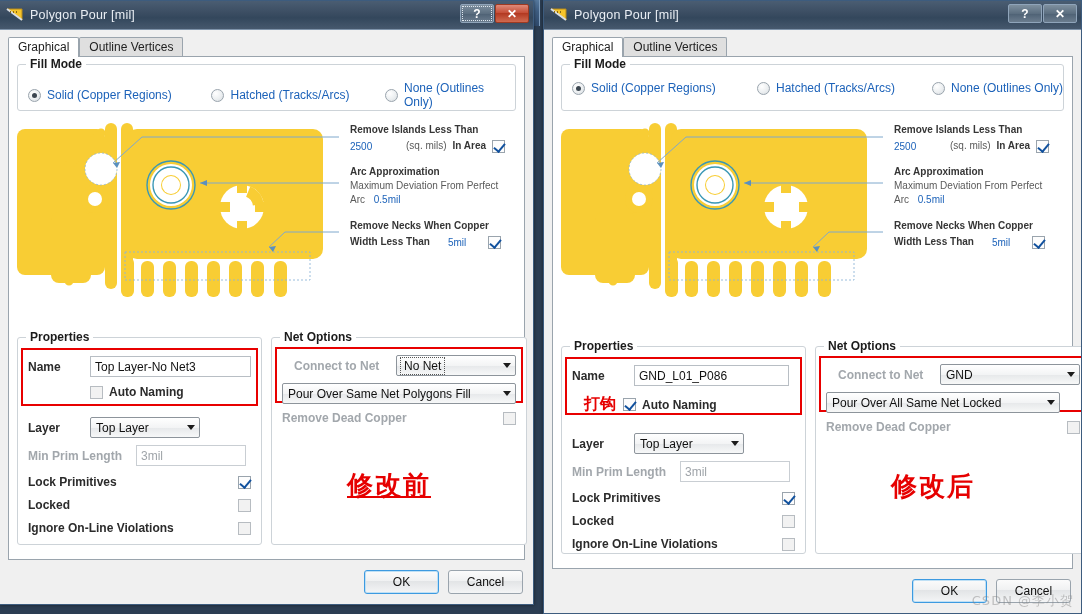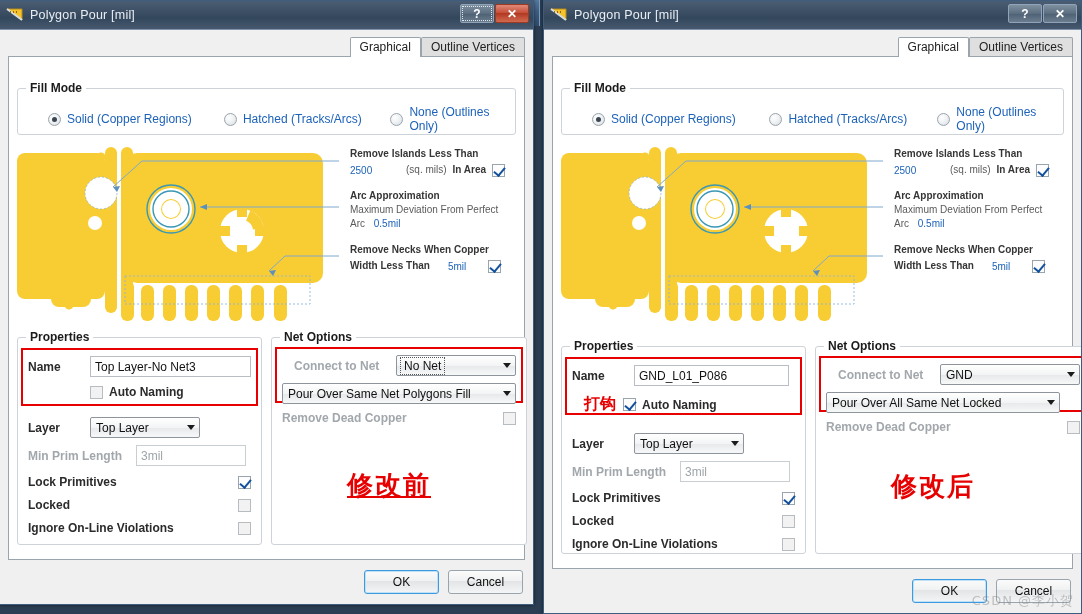--- a/index.html
+++ b/index.html
@@ -63,21 +63,21 @@
     border-color:#9e3a22;
   }
   .tbtn.help-hl{ outline:1px dotted #dfe7ef; outline-offset:-3px; }
 
   .body{
     flex:1 1 auto; position:relative; padding:6px 8px 0 8px;
     background:#f0f0f0; display:flex; flex-direction:column;
   }
 
   
-  .tabstrip{ display:flex; align-items:flex-end; height:21px; position:relative;justify-content:flex-end; }
+  .tabstrip{ display:flex; align-items:flex-end; height:21px; position:relative; }
   .tab{
     font-size:12px; padding:2px 9px 3px 9px; border:1px solid #9aa4ad;
     border-bottom:none; background:#dfdfdf; color:#222;
     border-radius:2px 2px 0 0; line-height:14px;
   }
   .tab.active{ background:#ffffff; position:relative; z-index:3; }
   .tab-underline{
     position:absolute; left:0; right:0; bottom:0; height:1px; background:#9aa4ad;
   }
   .tabpanel{
@@ -89,21 +89,21 @@
     content:""; position:absolute; left:0; right:0; top:0; height:1px; background:#9aa4ad;
   }
 
   
   .group{ border:1px solid #cdd3d8; border-radius:3px; position:relative; background:#fff; }
   .group > .legend{
     position:absolute; top:-8px; left:8px; background:#ffffff; padding:0 4px;
     font-size:12px; font-weight:bold; color:#1b1b1b;
   }
 
-  .fillmode{ height:47px; margin-top:24px; flex:0 0 47px;padding-left:20px; }
+  .fillmode{ height:47px; margin-top:0; flex:0 0 47px; }
   .fillmode .row{
     display:flex; align-items:center; padding:16px 0 0 10px; gap:0;
   }
   .radio-item{ display:flex; align-items:center; font-size:12px; color:#1c62b9; }
   .radio-item .lbl{ margin-left:6px; }
   .rad{
     width:13px;height:13px;border-radius:50%;
     background:radial-gradient(circle at 35% 32%, #ffffff 0%, #eceff1 55%, #d5dade 100%);
     border:1px solid #9aa4ad; position:relative; flex:0 0 13px;
   }

